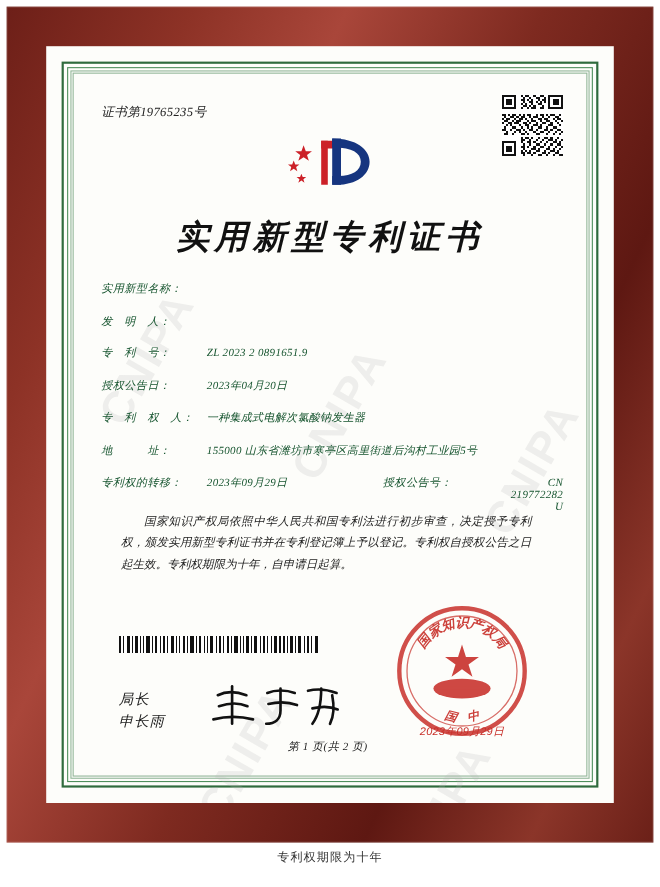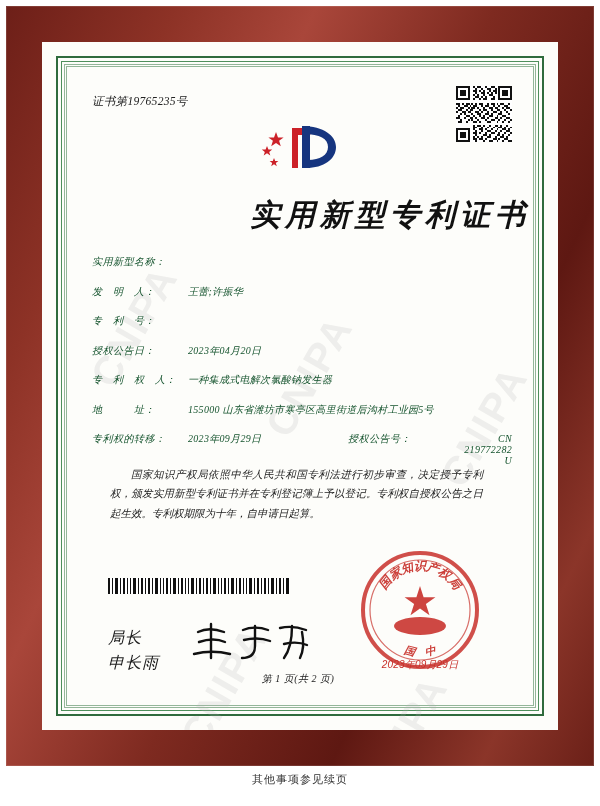--- a/index.html
+++ b/index.html
@@ -136,21 +136,21 @@
     transform: translateX(-50%);
     width: 120px;
     height: 62px;
   }
 
   .title {
     position: absolute;
     left: 0;
     right: 0;
     top: 125px;
-    text-align: right;
+    text-align: center;
     font-size: 30px;
     font-weight: bold;
     color: #111;
     letter-spacing: 5px;
     font-family: "DejaVu Serif", serif;
   }
 
   .fields {
     position: absolute;
     left: 22px;
@@ -227,21 +227,21 @@
     font-size: 10px;
     color: #c8302a;
     letter-spacing: 0.2px;
     font-family: "Liberation Sans", sans-serif;
   }
 
   .director {
     position: absolute;
     left: 38px;
     top: 556px;
-    font-size: 16px;
+    font-size: 13px;
     color: #1a1a1a;
     line-height: 1.55;
     letter-spacing: 1px;
   }
   .signature {
     position: absolute;
     left: 118px;
     top: 548px;
     width: 130px;
     height: 46px;
@@ -503,24 +503,24 @@
         </div>
 
         <div class="title">实用新型专利证书</div>
 
         <div class="fields">
           <div class="field-row">
             <div class="field-label">实用新型名称：</div>
           </div>
           <div class="field-row">
             <div class="field-label">发　明　人：</div>
-            <div class="field-value">王蕾;许振华</div>
           </div>
           <div class="field-row">
             <div class="field-label">专　利　号：</div>
+            <div class="field-value">ZL 2023 2 0891651.9</div>
           </div>
           <div class="field-row">
             <div class="field-label">授权公告日：</div>
             <div class="field-value">2023年04月20日</div>
           </div>
           <div class="field-row">
             <div class="field-label">专　利　权　人：</div>
             <div class="field-value">一种集成式电解次氯酸钠发生器</div>
           </div>
           <div class="field-row">
@@ -648,14 +648,14 @@
             </g>
           </svg>
         </div>
 
         <div class="page-no">第 1 页(共 2 页)</div>
 
       </div>
     </div>
   </div>
 
-  <div class="footnote">其他事项参见续页</div>
+  <div class="footnote">专利权期限为十年</div>
 </div>
 
 </body></html>

